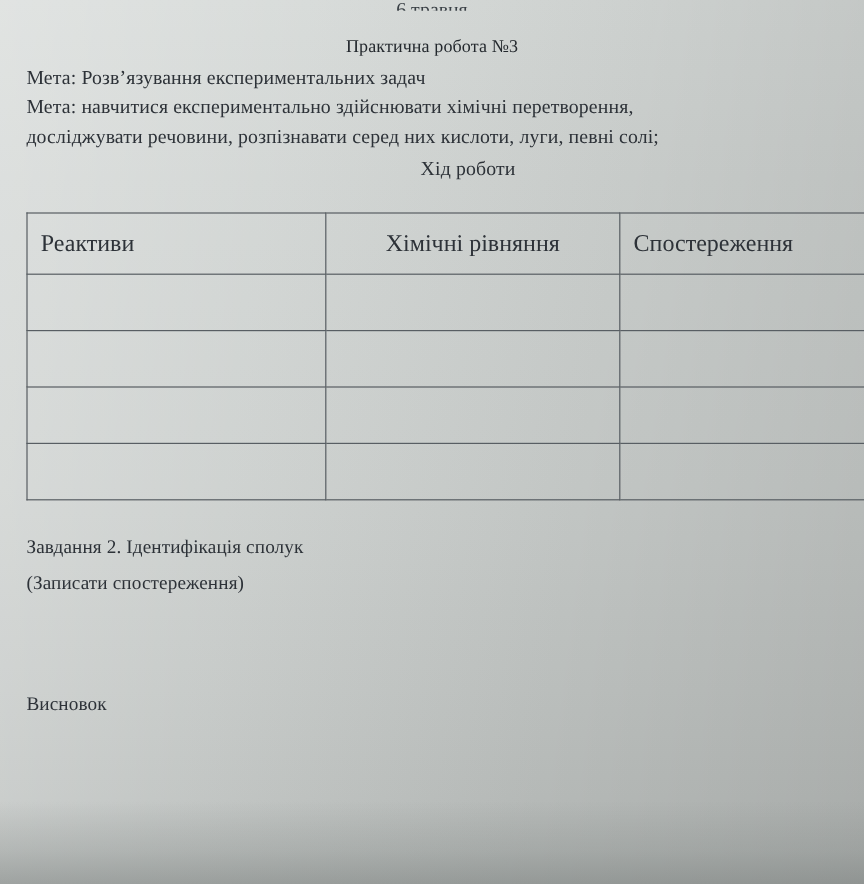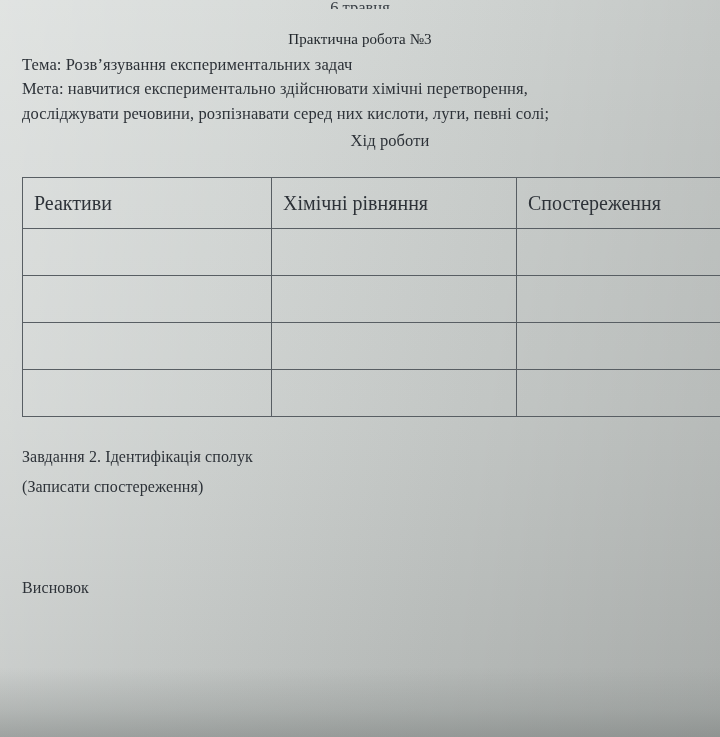--- a/index.html
+++ b/index.html
@@ -72,37 +72,37 @@
   table.grid td {
     border: 1px solid #585e63;
     height: 38px;
     padding: 4px 11px;
     font-size: 20px;
     color: #2d3238;
     vertical-align: middle;
   }
   table.grid tr.head td { height: 42px; }
   .col1 { width: 226px; }
-  .col2 { width: 222px; }
+  .col2 { width: 222px; text-align: center; }
   .col3 { width: 225px; }
 
   .task2 { margin-top: 28px; }
   .task2 p { margin: 0 0 6px 0; font-size: 16px; }
   .conclusion { margin-top: 78px; font-size: 16px; }
 </style>
 </head>
 <body>
 
 <div class="sheet">
 
   <div class="cut">6 травня</div>
 
   <div class="txt center title">Практична робота №3</div>
 
-  <div class="txt line indent-head">Тема: Розв’язування експериментальних задач</div>
+  <div class="txt line indent-head">Мета: Розв’язування експериментальних задач</div>
   <div class="txt line">Мета: навчитися експериментально здійснювати хімічні перетворення,</div>
   <div class="txt line">досліджувати речовини, розпізнавати серед них кислоти, луги, певні солі;</div>
 
   <div class="txt center khid">Хід роботи</div>
 
 
   <table class="grid">
     <tbody>
         <tr class="head">
       <td class="col1">Реактиви</td>

